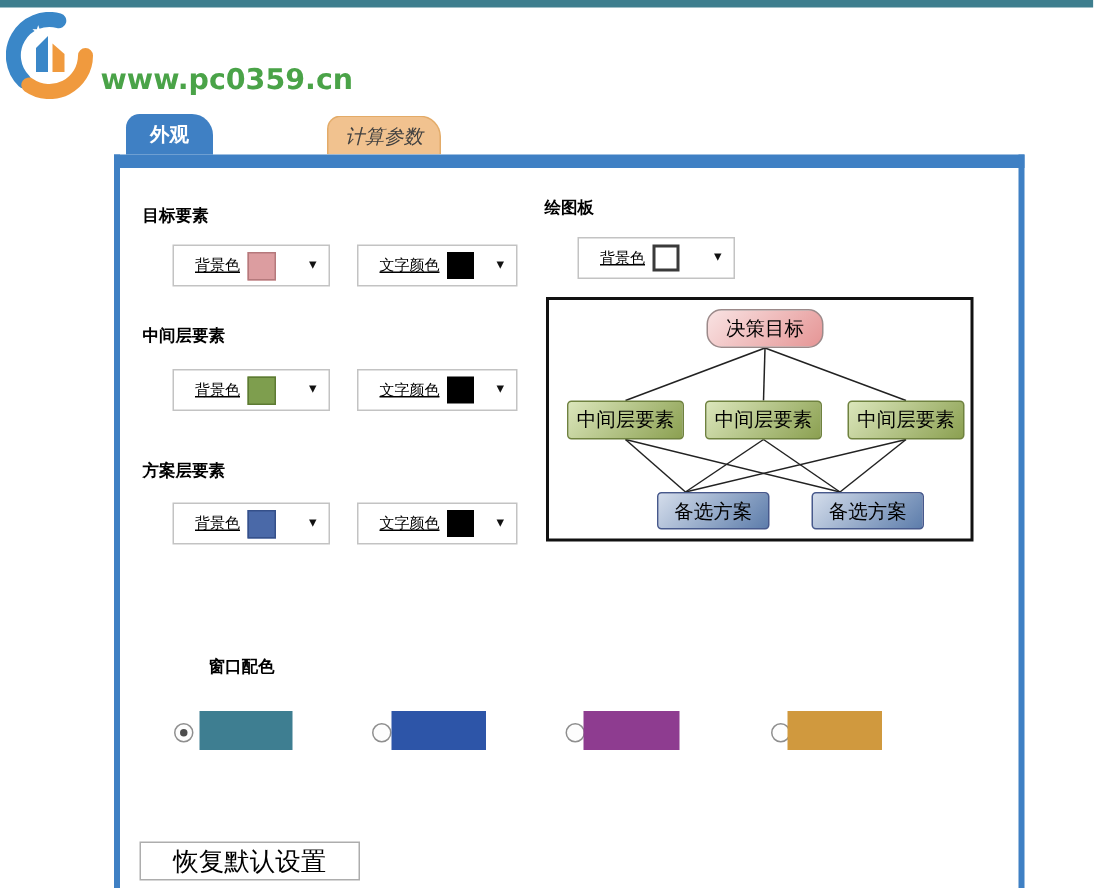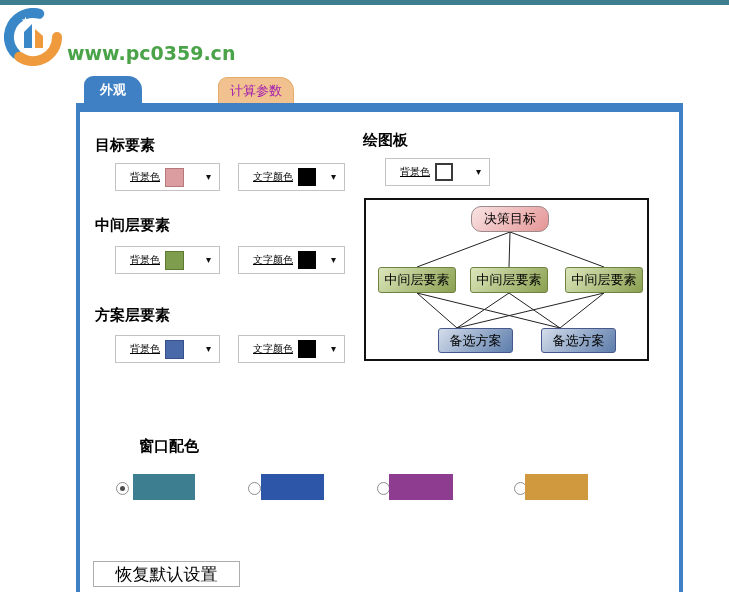--- a/index.html
+++ b/index.html
@@ -13,27 +13,27 @@
   
   .brand-logo { position:absolute; left:4px; top:8px; width:58px; height:58px; }
   .brand-name { position:absolute; left:64px; top:8px; font-size:28px; font-weight:700; color:#3c87c9; letter-spacing:1px; }
   .brand-url  { position:absolute; left:67px; top:42px; font-size:19px; font-weight:700; color:#4aa348; }
 
   
   .tab { position:absolute; display:flex; align-items:center; justify-content:center;
          font-size:13px; border-radius:9px 14px 0 0; cursor:default; }
   .tab-active { left:84px; top:76px; width:58px; height:27px; background:#3f80c4; color:#fff; font-weight:700; z-index:3; }
   .tab-2 { left:146px; top:77px; width:67px; height:26px; background:#d9b4da; border:1px solid #c6a2c9; border-bottom:none; color:#8a5050; }
-  .tab-3 { left:218px; top:77px; width:76px; height:26px; background:#f1c28f; border:1px solid #e3ab68; border-bottom:none; color:#a21caf; }
+  .tab-3 { left:218px; top:77px; width:76px; height:26px; background:#f1c28f; border:1px solid #e3ab68; border-bottom:none; color:#404040;font-style:italic; }
 
   
   .panel { position:absolute; left:76px; top:103px; width:607px; height:489px; background:#fff;
            border-top:9px solid #3f80c4; border-left:4px solid #3f80c4; border-right:4px solid #3f80c4; }
 
-  .heading { position:absolute; font-size:15px; font-weight:700; color:#000; }
+  .heading { position:absolute; font-size:11px; font-weight:700; color:#000; }
   .h-target { left:95px; top:136px; }
   .h-middle { left:95px; top:216px; }
   .h-scheme { left:95px; top:306px; }
   .h-board  { left:363px; top:131px; }
   .h-wincol { left:95px; top:437px;margin-left:44px; }
 
   
   .dd { position:absolute; height:28px; background:#fff; border:1px solid #c3c3c3;
         display:flex; align-items:center; padding-left:14px; gap:5px; cursor:default; }
   .dd-label { font-size:10px; color:#000; white-space:nowrap;text-decoration:underline; }

